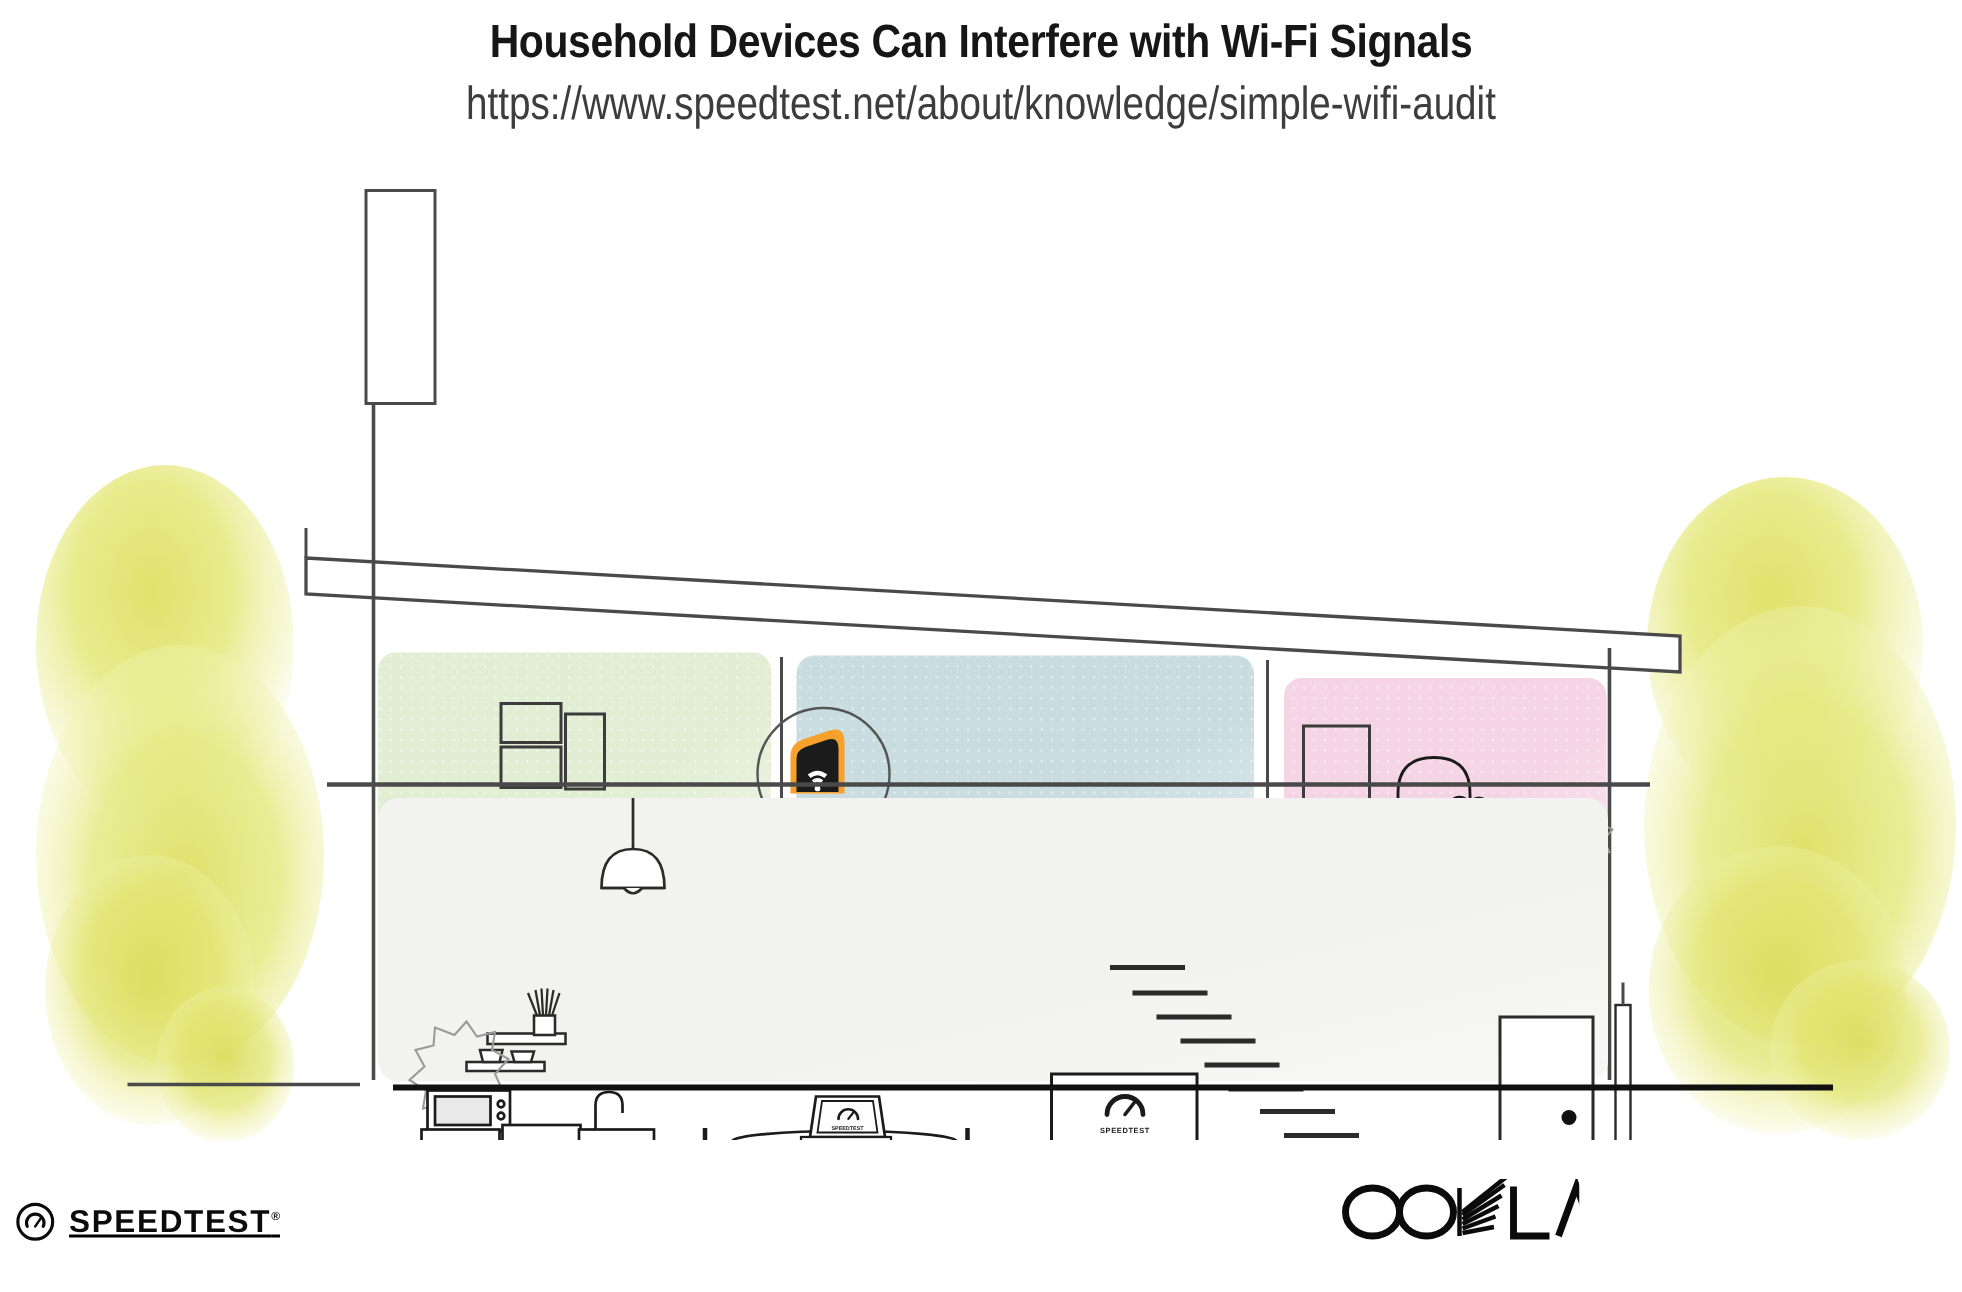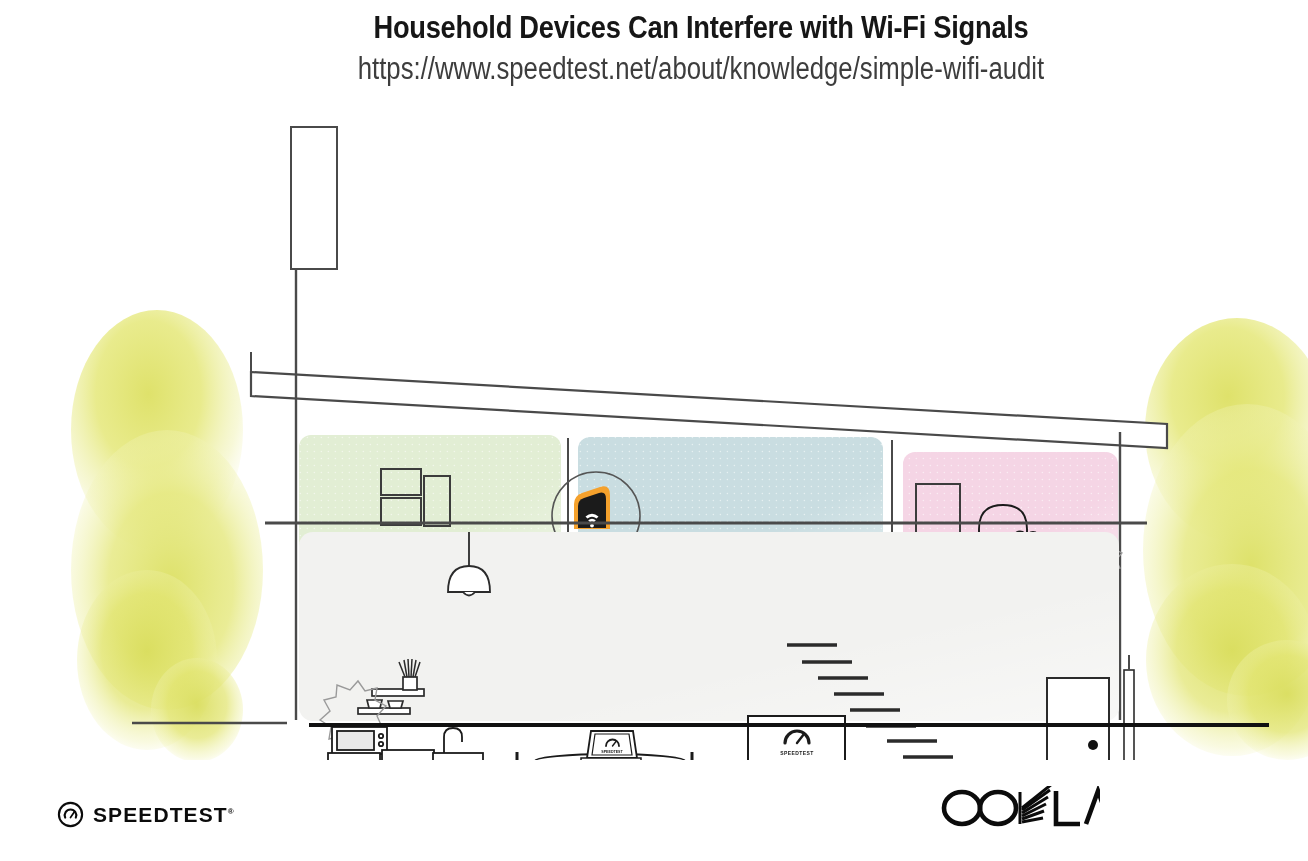--- a/index.html
+++ b/index.html
@@ -12,21 +12,20 @@
     height: 861px;
     overflow: hidden;
     font-family: "Liberation Sans", sans-serif;
     position: relative;
   }
   #page {
     position: relative;
     width: 1041px;
     height: 861px;
     background: #ffffff;
-    margin-left: 47px;
   }
 
   
   .header {
     position: absolute;
     top: 0;
     left: 0;
     width: 1308px;
     text-align: center;
     padding-top: 8px;
@@ -63,20 +62,21 @@
   }
 
   
   .footer-left {
     position: absolute;
     left: 10px;
     bottom: 33px;
     display: flex;
     align-items: center;
     gap: 9px;
+    text-decoration: underline;
   }
   .st-word {
     font-family: "Liberation Sans", sans-serif;
     font-weight: bold;
     font-size: 21px;
     letter-spacing: 1.1px;
     color: #0b0b0b;
     position: relative;
   }
   .st-reg {

